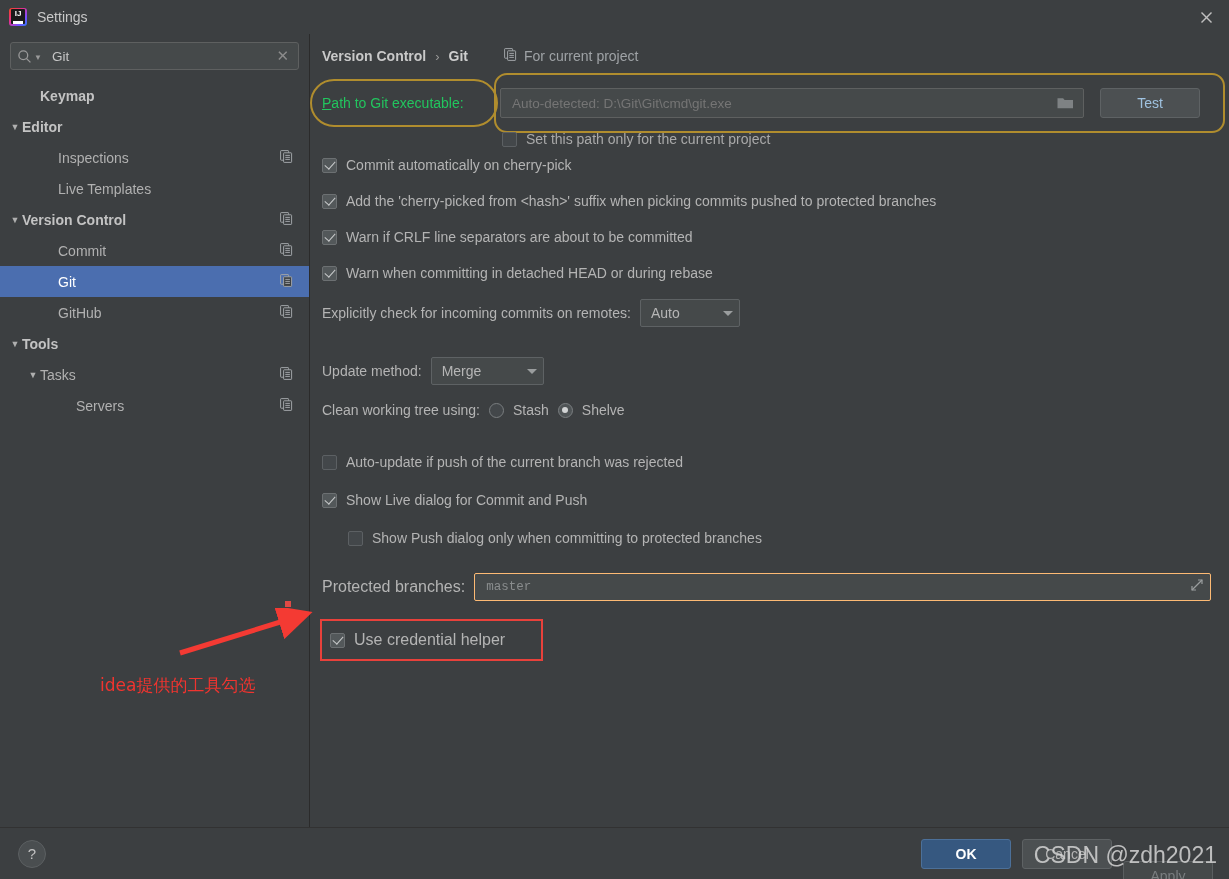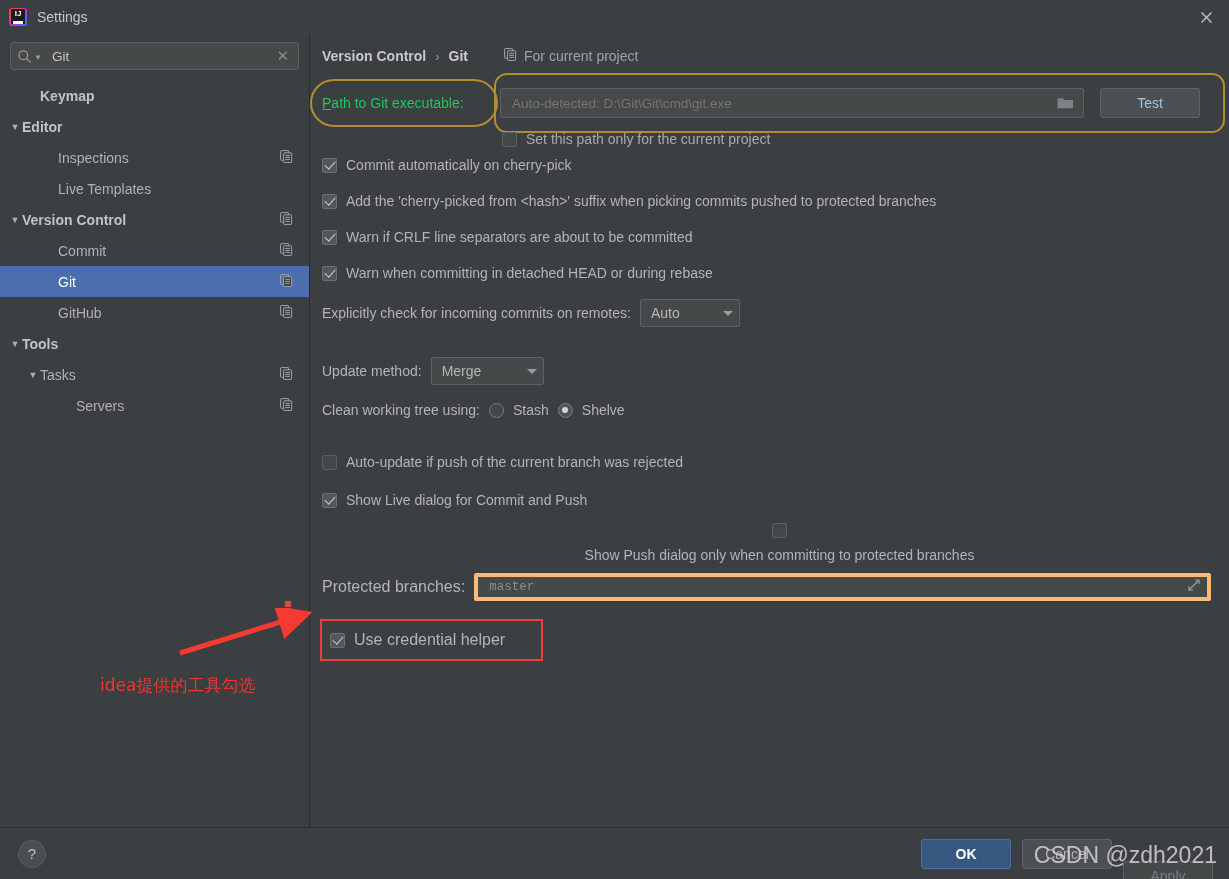--- a/index.html
+++ b/index.html
@@ -192,26 +192,26 @@
     border-top:5px solid #9A9D9E;
   }
 
   #checks1 > .opt-row { margin-bottom:0; height:36px; }
 
   #remotes-row { margin-top:4px; height:36px; }
   #update-row { margin-top:22px; height:36px; }
   #clean-row  { margin-top:6px; height:30px; }
   #auto-upd-row { margin-top:22px; height:30px; }
   #push-dlg-row { margin-top:8px; height:30px; }
-  #push-dlg-sub { margin-top:8px; height:30px; margin-left:26px;flex-direction:column; }
+  #push-dlg-sub { margin-top:8px; height:30px; margin-left:26px; }
 
   #prot-row { margin-top:18px; height:32px; display:flex; align-items:center; gap:9px; }
   #prot-field {
     flex:1; height:28px; background:#45494A;
-    border:4px solid #fdba74; border-radius:2px;
+    border:1px solid #fdba74; border-radius:2px;
     display:flex; align-items:center; padding:0 6px 0 9px;
   }
   #prot-input {
     flex:1; background:transparent; border:0; outline:0;
     color:#8A8D8E; font-size:12.5px;
     font-family:"Liberation Mono", monospace;
   }
 
   #cred-row {
     margin-top:16px; height:42px; width:223px;

